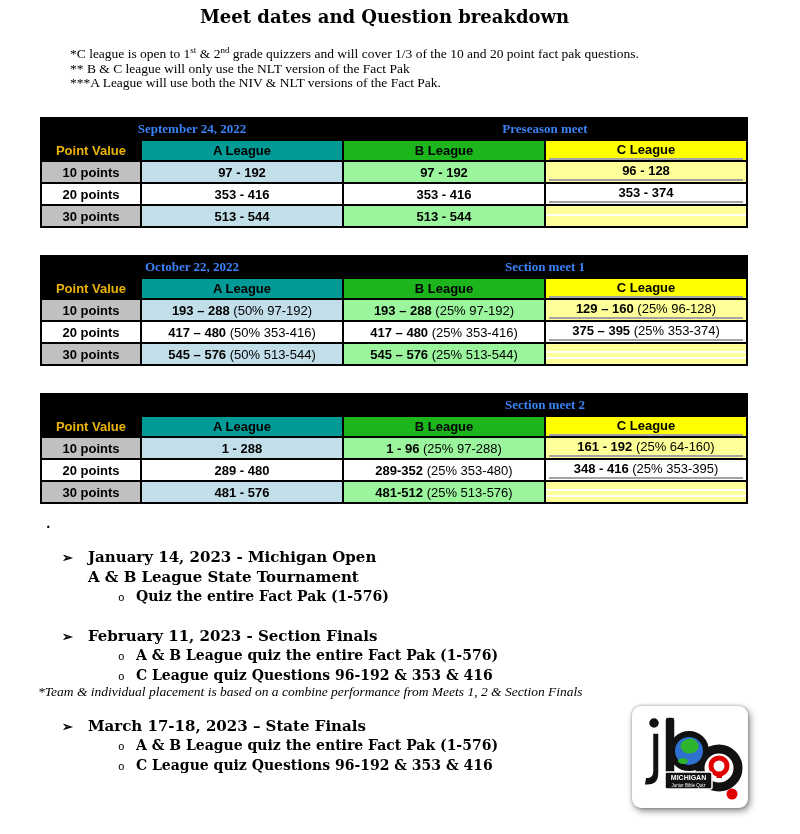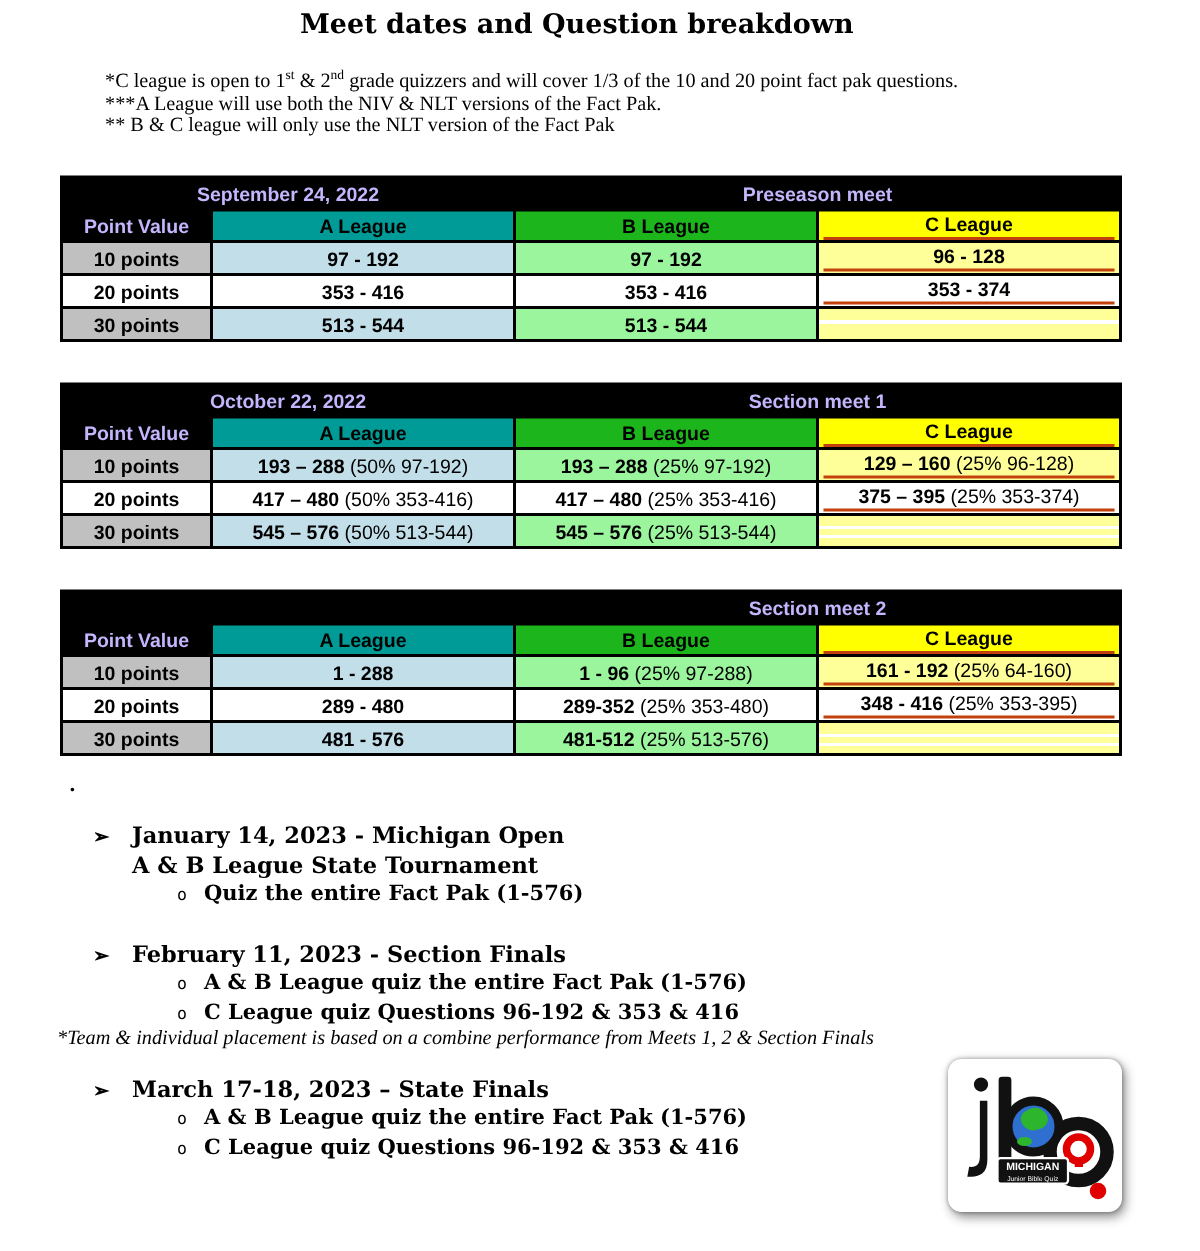--- a/index.html
+++ b/index.html
@@ -15,36 +15,36 @@
            font-family:"Liberation Serif", serif; font-size:13.5px; line-height:14.5px;margin-left:32px; }
   .notes .sup { vertical-align:super; font-size:9px; line-height:0; }
 
   
   .qtable { position:absolute; left:40px; width:708px; height:111px; box-sizing:border-box;
             display:grid; grid-template-columns:98px 200px 200px 200px;
             grid-template-rows:20px 19px 20px 20px 20px; gap:2px;
             background:#000; padding:2px; }
   .qtable > div { display:flex; align-items:center; justify-content:center;
                   font-weight:bold; font-size:13px; background:#fff; overflow:hidden; }
-  .thead { background:#000 !important; color:#c4b5fd; font-size:13.5px; }
+  .thead { background:#000 !important; color:#3b82f6; font-size:13.5px;font-family:Liberation Serif, serif; }
   .th-date { grid-column:1 / 3; }
   .th-meet { grid-column:3 / 5; }
-  .corner  { background:#000 !important; color:#c4b5fd; font-size:12.5px; }
+  .corner  { background:#000 !important; color:#eab308; font-size:12.5px; }
   .lgA { background:#009B96 !important; }
   .lgB { background:#1CB51C !important; }
   .lgC { background:#FFFF00 !important; }
   .rl-gray { background:#C0C0C0 !important; }
   .bgA { background:#C2DEE9 !important; }
   .bgB { background:#9AF59D !important; }
   .bgC { background:#FFFF99 !important; }
   .rng { white-space:pre; }
   .pct { font-weight:normal; white-space:pre; }
   
   .ulwrap { width:97%; margin:0 auto; text-align:center;
-            border-bottom:2px solid #c2410c; padding-bottom:1px; }
+            border-bottom:2px solid #a3a3a3; padding-bottom:1px; }
   .emptyC1 { background:linear-gradient(to bottom,
              #FFFF99 0%, #FFFF99 38%, #ffffff 38%, #ffffff 50%, #FFFF99 50%, #FFFF99 100%) !important; }
   .emptyC2 { background:linear-gradient(to bottom,
              #FFFF99 0%, #FFFF99 35%, #ffffff 35%, #ffffff 45%, #FFFF99 45%,
              #FFFF99 65%, #ffffff 65%, #ffffff 75%, #FFFF99 75%, #FFFF99 100%) !important; }
   .t1 { top:117px; } .t2 { top:255px; } .t3 { top:393px; }
 
   
   .stray-dot { position:absolute; left:46px; top:516px; font-family:"DejaVu Serif", serif;
                font-weight:bold; font-size:13px; }
@@ -66,22 +66,22 @@
 </style>
 </head>
 <body>
 
 <div class="page">
 
   <div class="title">Meet dates and Question breakdown</div>
 
   <div class="notes">
     <div><span>*C league is open to 1</span><span class="sup">st</span><span> &amp; 2</span><span class="sup">nd</span><span> grade quizzers and will cover 1/3 of the 10 and 20 point fact pak questions.</span></div>
+    <div>** B &amp; C league will only use the NLT version of the Fact Pak</div>
     <div>***A League will use both the NIV &amp; NLT versions of the Fact Pak.</div>
-    <div>** B &amp; C league will only use the NLT version of the Fact Pak</div>
   </div>
 
   <div class="qtable t1">
     <div class="thead th-date">September 24, 2022</div>
     <div class="thead th-meet">Preseason meet</div>
     <div class="corner">Point Value</div>
     <div class="lgA">A League</div>
     <div class="lgB">B League</div>
     <div class="lgC">
         <span class="ulwrap">C League</span>

